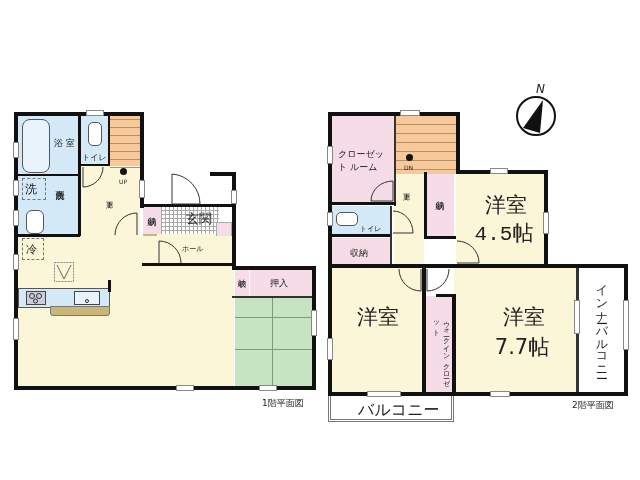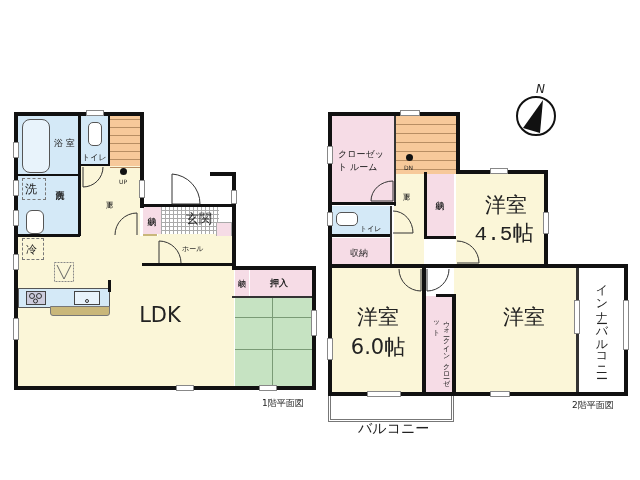--- a/index.html
+++ b/index.html
@@ -116,22 +116,21 @@
   <div class="lbl" style="left:54px;top:137px;">浴 室</div>
   <div class="lbl" style="left:82px;top:152px;font-size:8px;">トイレ</div>
   <div class="lbl" style="left:25px;top:181px;font-size:12px;">洗</div>
   <div class="vlbl" style="left:55px;top:184px;">洗面所</div>
   <div class="vlbl" style="left:105px;top:196px;font-size:7px;">廊下</div>
   <div class="lbl" style="left:119px;top:178px;font-size:6px;">UP</div>
   <div class="vlbl" style="left:147px;top:210px;">収納</div>
   <div class="lbl" style="left:186px;top:210px;font-size:13px;">玄関</div>
   <div class="lbl" style="left:182px;top:244px;font-size:7px;">ホール</div>
   <div class="vlbl" style="left:237px;top:273px;font-size:8px;">収納</div>
-  <div class="lbl" style="left:270px;top:277px;font-weight:bold;">押入</div>
-  <div class="big" style="left:120px;top:302px;width:80px;">LDK</div>
+  <div class="lbl" style="left:270px;top:277px;">押入</div>
   <div class="cap" style="left:262px;top:397px;">1階平面図</div>
 </div>
 
 <div class="abs" style="left:0;top:0;width:640px;height:430px;">
 
   <div class="room" style="left:332px;top:116px;width:62px;height:86px;background:#f6dce6;"></div>
   <div class="room" style="left:394px;top:116px;width:62px;height:58px;background:#f7c99a;background-image:linear-gradient(transparent 8px,#b88e63 8px,#b88e63 9px);background-size:62px 9px;"></div>
   <div class="room" style="left:394px;top:174px;width:30px;height:90px;background:#fbf6d8;"></div>
   <div class="room" style="left:332px;top:206px;width:58px;height:28px;background:#d4e9f7;"></div>
   <div class="room" style="left:332px;top:238px;width:58px;height:28px;background:#f6dce6;"></div>
@@ -194,19 +193,19 @@
 
   <div class="lbl" style="left:338px;top:148px;width:50px;white-space:normal;line-height:13px;font-size:9px;">クローゼット ルーム</div>
   <div class="lbl" style="left:404px;top:164px;font-size:6px;">DN</div>
   <div class="vlbl" style="left:402px;top:188px;font-size:7px;">廊下</div>
   <div class="lbl" style="left:360px;top:224px;font-size:7px;">トイレ</div>
   <div class="lbl" style="left:350px;top:247px;">収納</div>
   <div class="vlbl" style="left:435px;top:194px;">収納</div>
   <div class="big" style="left:466px;top:192px;width:80px;">洋室</div>
   <div class="big" style="left:462px;top:222px;width:84px;font-family:Liberation Mono, monospace;">4.5帖</div>
   <div class="big" style="left:336px;top:304px;width:84px;">洋室</div>
-  <div class="big" style="left:332px;top:334px;width:92px;">6.0帖</div>
   <div class="vlbl" style="left:431px;top:316px;font-size:7px;width:20px;height:70px;line-height:10px;">ウォークイン クローゼット</div>
   <div class="big" style="left:482px;top:304px;width:84px;">洋室</div>
+  <div class="big" style="left:476px;top:334px;width:92px;">7.7帖</div>
   <div class="vlbl" style="left:596px;top:276px;font-size:12px;">インナーバルコニー</div>
-  <div class="lbl" style="left:358px;top:420px;font-size:14px;">バルコニー</div>
+  <div class="lbl" style="left:358px;top:400px;font-size:16px;">バルコニー</div>
   <div class="cap" style="left:572px;top:399px;">2階平面図</div>
 </div>
 
 </body></html>

